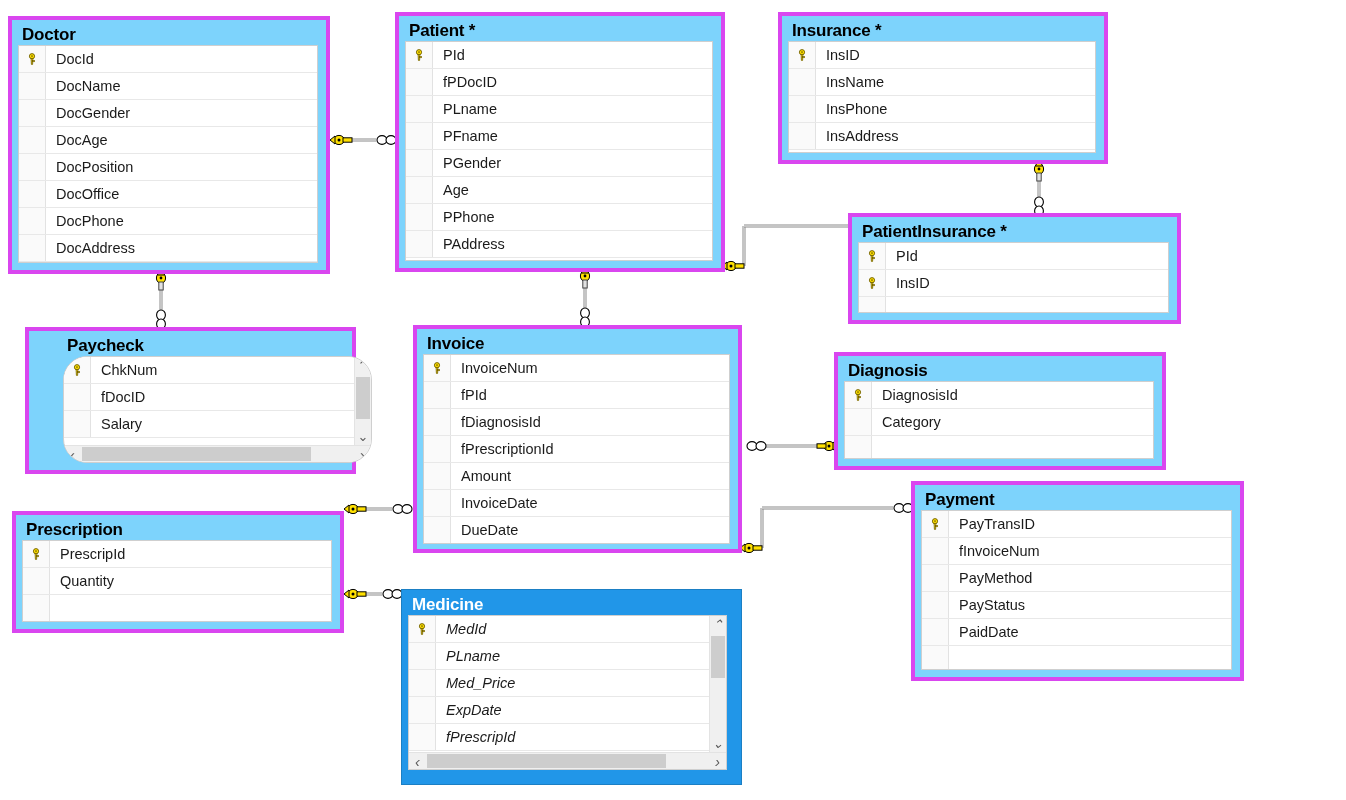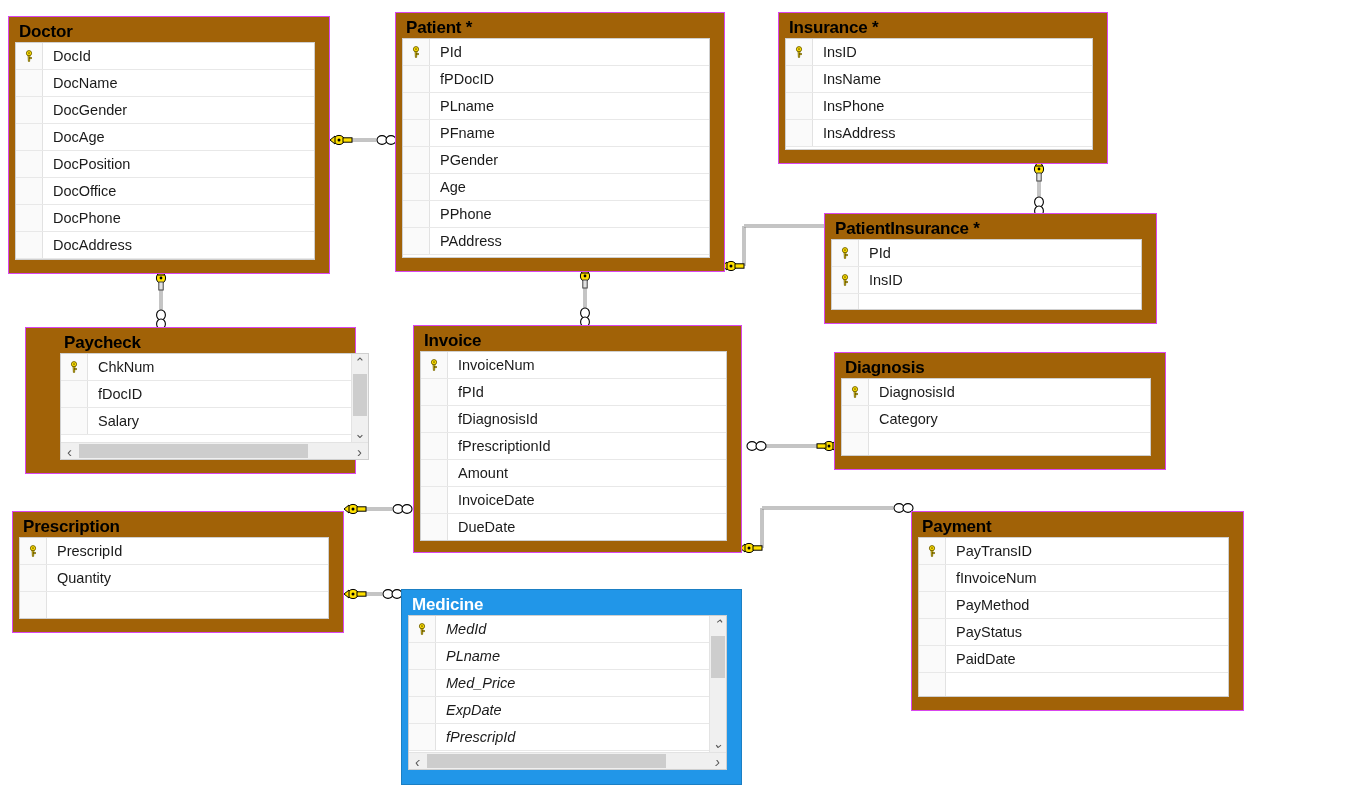--- a/index.html
+++ b/index.html
@@ -15,22 +15,22 @@
     position: relative;
     width: 1346px;
     height: 800px;
     background: #ffffff;
     overflow: hidden;
   }
   
   .entity {
     position: absolute;
     box-sizing: border-box;
-    background: #a16207;
-    border: 1px solid #d946ef;
+    background: #7dd3fc;
+    border: 4px solid #d946ef;
     padding: 6px;
     z-index: 5;
   }
   .entity.selected {
     background: #2196e8;
     border: 1px solid #1b7fc4;
   }
   .entity-title {
     font-size: 17px;
     font-weight: bold;
@@ -274,21 +274,21 @@
             <div class="row-key"></div>
             <div class="row-name">InsPhone</div>
           </div>
           <div class="row">
             <div class="row-key"></div>
             <div class="row-name">InsAddress</div>
           </div>
         </div>
       </div>
     </div>
-    <div class="entity" style="left: 824px; top: 213px; width: 333px; height: 111px;">
+    <div class="entity" style="left: 848px; top: 213px; width: 333px; height: 111px;">
       <div class="entity-title">PatientInsurance *</div>
       <div class="grid" style="width: 311px; height: 71px;">
         <div class="rows">
           <div class="row">
             <div class="row-key">
               <svg viewBox="0 0 12 12" width="12" height="12" class="key-glyph">
                 <circle cx="6" cy="3.2" r="2.6" fill="#ffe000" stroke="#6b5a00" stroke-width="0.9"></circle>
                 <circle cx="6" cy="3.0" r="0.85" fill="#6b5a00"></circle>
                 <path d="M5.1 5.4 L6.9 5.4 L6.6 11.4 L5.4 11.4 Z" fill="#ffe000" stroke="#6b5a00" stroke-width="0.8"></path>
                 <rect x="6.4" y="7.6" width="2.2" height="1.1" fill="#ffe000" stroke="#6b5a00" stroke-width="0.7"></rect>
@@ -309,21 +309,21 @@
           </div>
           <div class="row blank">
             <div class="row-key"></div>
             <div class="row-name"></div>
           </div>
         </div>
       </div>
     </div>
     <div class="entity" style="left: 25px; top: 327px; width: 331px; height: 147px; padding-left: 34px;">
       <div class="entity-title">Paycheck</div>
-      <div class="grid" style="width: 309px; height: 107px;">
+      <div class="grid" style="width: 309px; height: 107px; border-radius: 24px;">
         <div class="rows" style="margin-right: 17px;">
           <div class="row">
             <div class="row-key">
               <svg viewBox="0 0 12 12" width="12" height="12" class="key-glyph">
                 <circle cx="6" cy="3.2" r="2.6" fill="#ffe000" stroke="#6b5a00" stroke-width="0.9"></circle>
                 <circle cx="6" cy="3.0" r="0.85" fill="#6b5a00"></circle>
                 <path d="M5.1 5.4 L6.9 5.4 L6.6 11.4 L5.4 11.4 Z" fill="#ffe000" stroke="#6b5a00" stroke-width="0.8"></path>
                 <rect x="6.4" y="7.6" width="2.2" height="1.1" fill="#ffe000" stroke="#6b5a00" stroke-width="0.7"></rect>
               </svg>
             </div>
@@ -437,21 +437,21 @@
             <div class="row-key"></div>
             <div class="row-name">Quantity</div>
           </div>
           <div class="row blank">
             <div class="row-key"></div>
             <div class="row-name"></div>
           </div>
         </div>
       </div>
     </div>
-    <div class="entity" style="left: 911px; top: 511px; width: 333px; height: 200px;">
+    <div class="entity" style="left: 911px; top: 481px; width: 333px; height: 200px;">
       <div class="entity-title">Payment</div>
       <div class="grid" style="width: 311px; height: 160px;">
         <div class="rows">
           <div class="row">
             <div class="row-key">
               <svg viewBox="0 0 12 12" width="12" height="12" class="key-glyph">
                 <circle cx="6" cy="3.2" r="2.6" fill="#ffe000" stroke="#6b5a00" stroke-width="0.9"></circle>
                 <circle cx="6" cy="3.0" r="0.85" fill="#6b5a00"></circle>
                 <path d="M5.1 5.4 L6.9 5.4 L6.6 11.4 L5.4 11.4 Z" fill="#ffe000" stroke="#6b5a00" stroke-width="0.8"></path>
                 <rect x="6.4" y="7.6" width="2.2" height="1.1" fill="#ffe000" stroke="#6b5a00" stroke-width="0.7"></rect>

